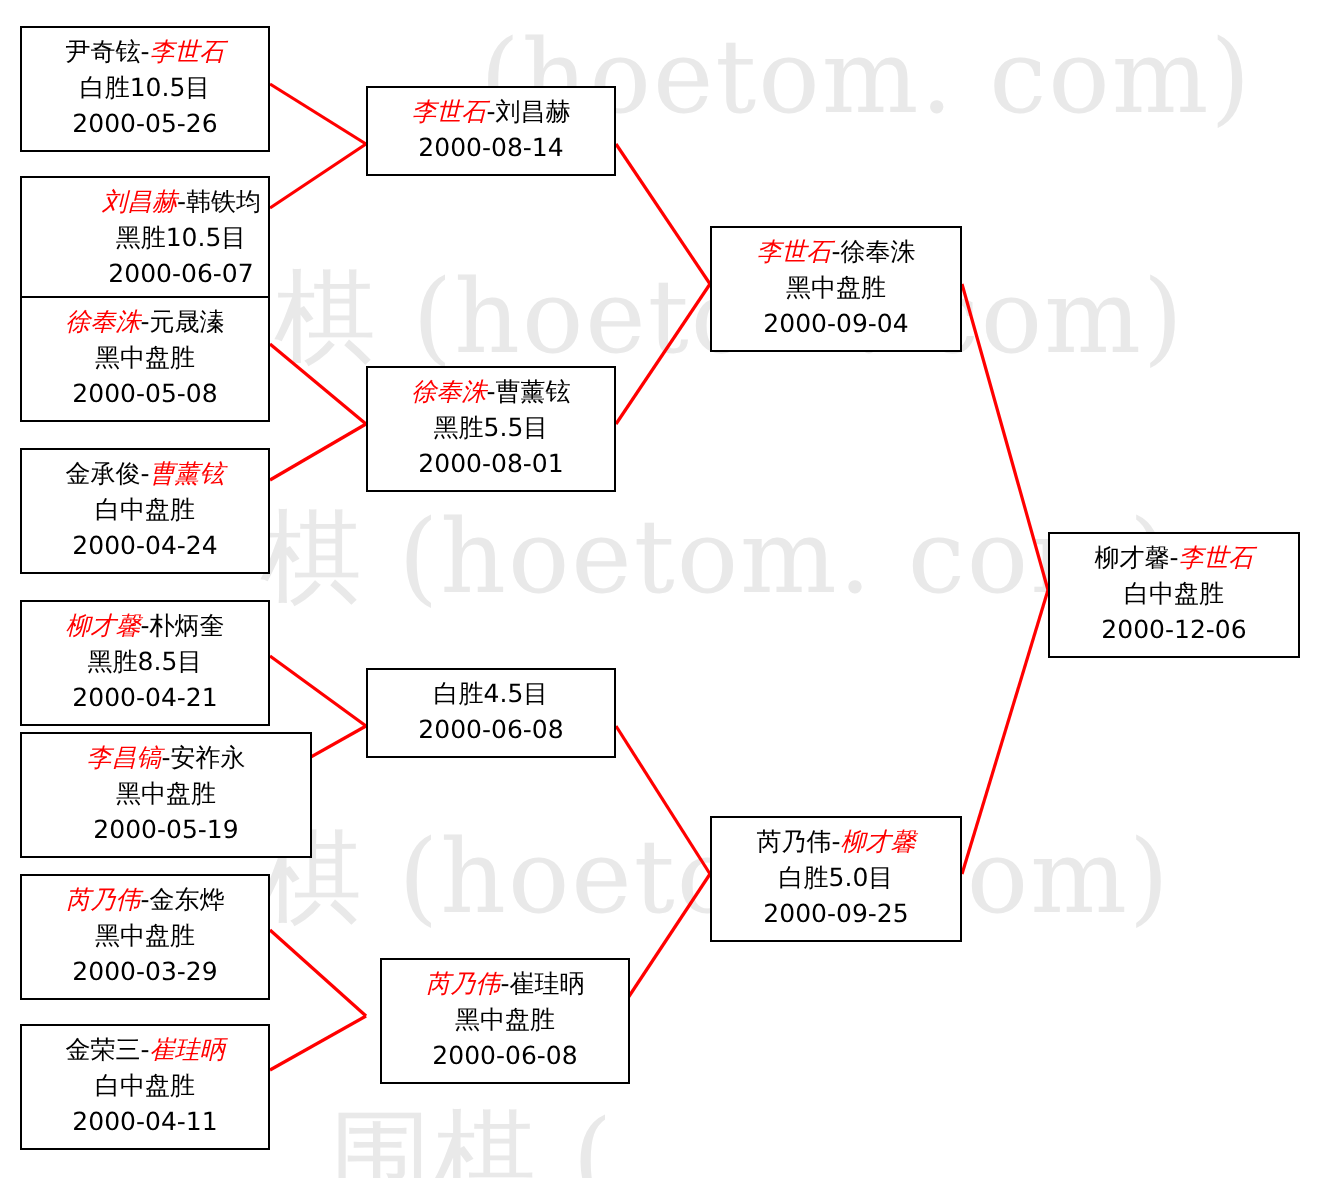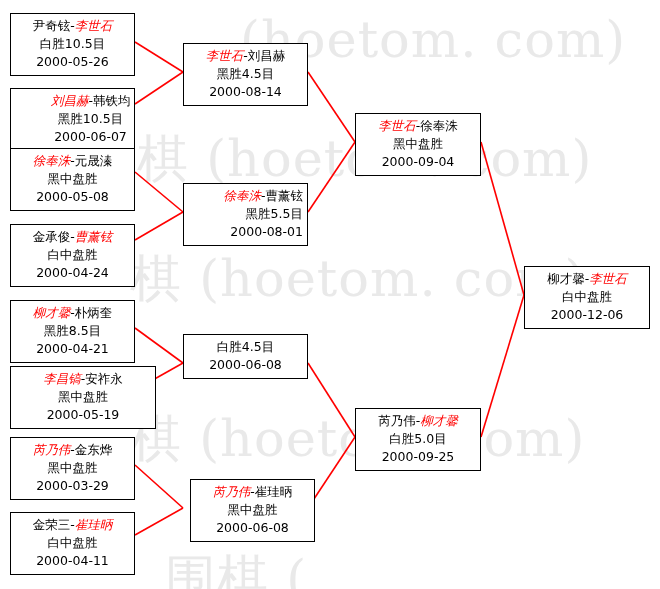--- a/index.html
+++ b/index.html
@@ -144,25 +144,24 @@
   </div>
 
   <div class="node" style="left:10px; top:512px; width:125px;">
     <div class="line1"><span>金荣三</span><span class="blk">-</span><span class="red">崔珪昞</span></div>
     <div class="line2">白中盘胜</div>
     <div class="line3">2000-04-11</div>
   </div>
 
   <div class="node" style="left:183px; top:43px; width:125px;">
     <div class="line1"><span class="red">李世石</span><span class="blk">-</span><span>刘昌赫</span></div>
-    <div class="line2">黑胜4.5目</div>
     <div class="line3">2000-08-14</div>
   </div>
 
-  <div class="node" style="left:183px; top:183px; width:125px;text-align:right;">
+  <div class="node" style="left:183px; top:183px; width:125px;">
     <div class="line1"><span class="red">徐奉洙</span><span class="blk">-</span><span>曹薰铉</span></div>
     <div class="line2">黑胜5.5目</div>
     <div class="line3">2000-08-01</div>
   </div>
 
   <div class="node" style="left:183px; top:334px; width:125px;">
     <div class="line2">白胜4.5目</div>
     <div class="line3">2000-06-08</div>
   </div>
 

